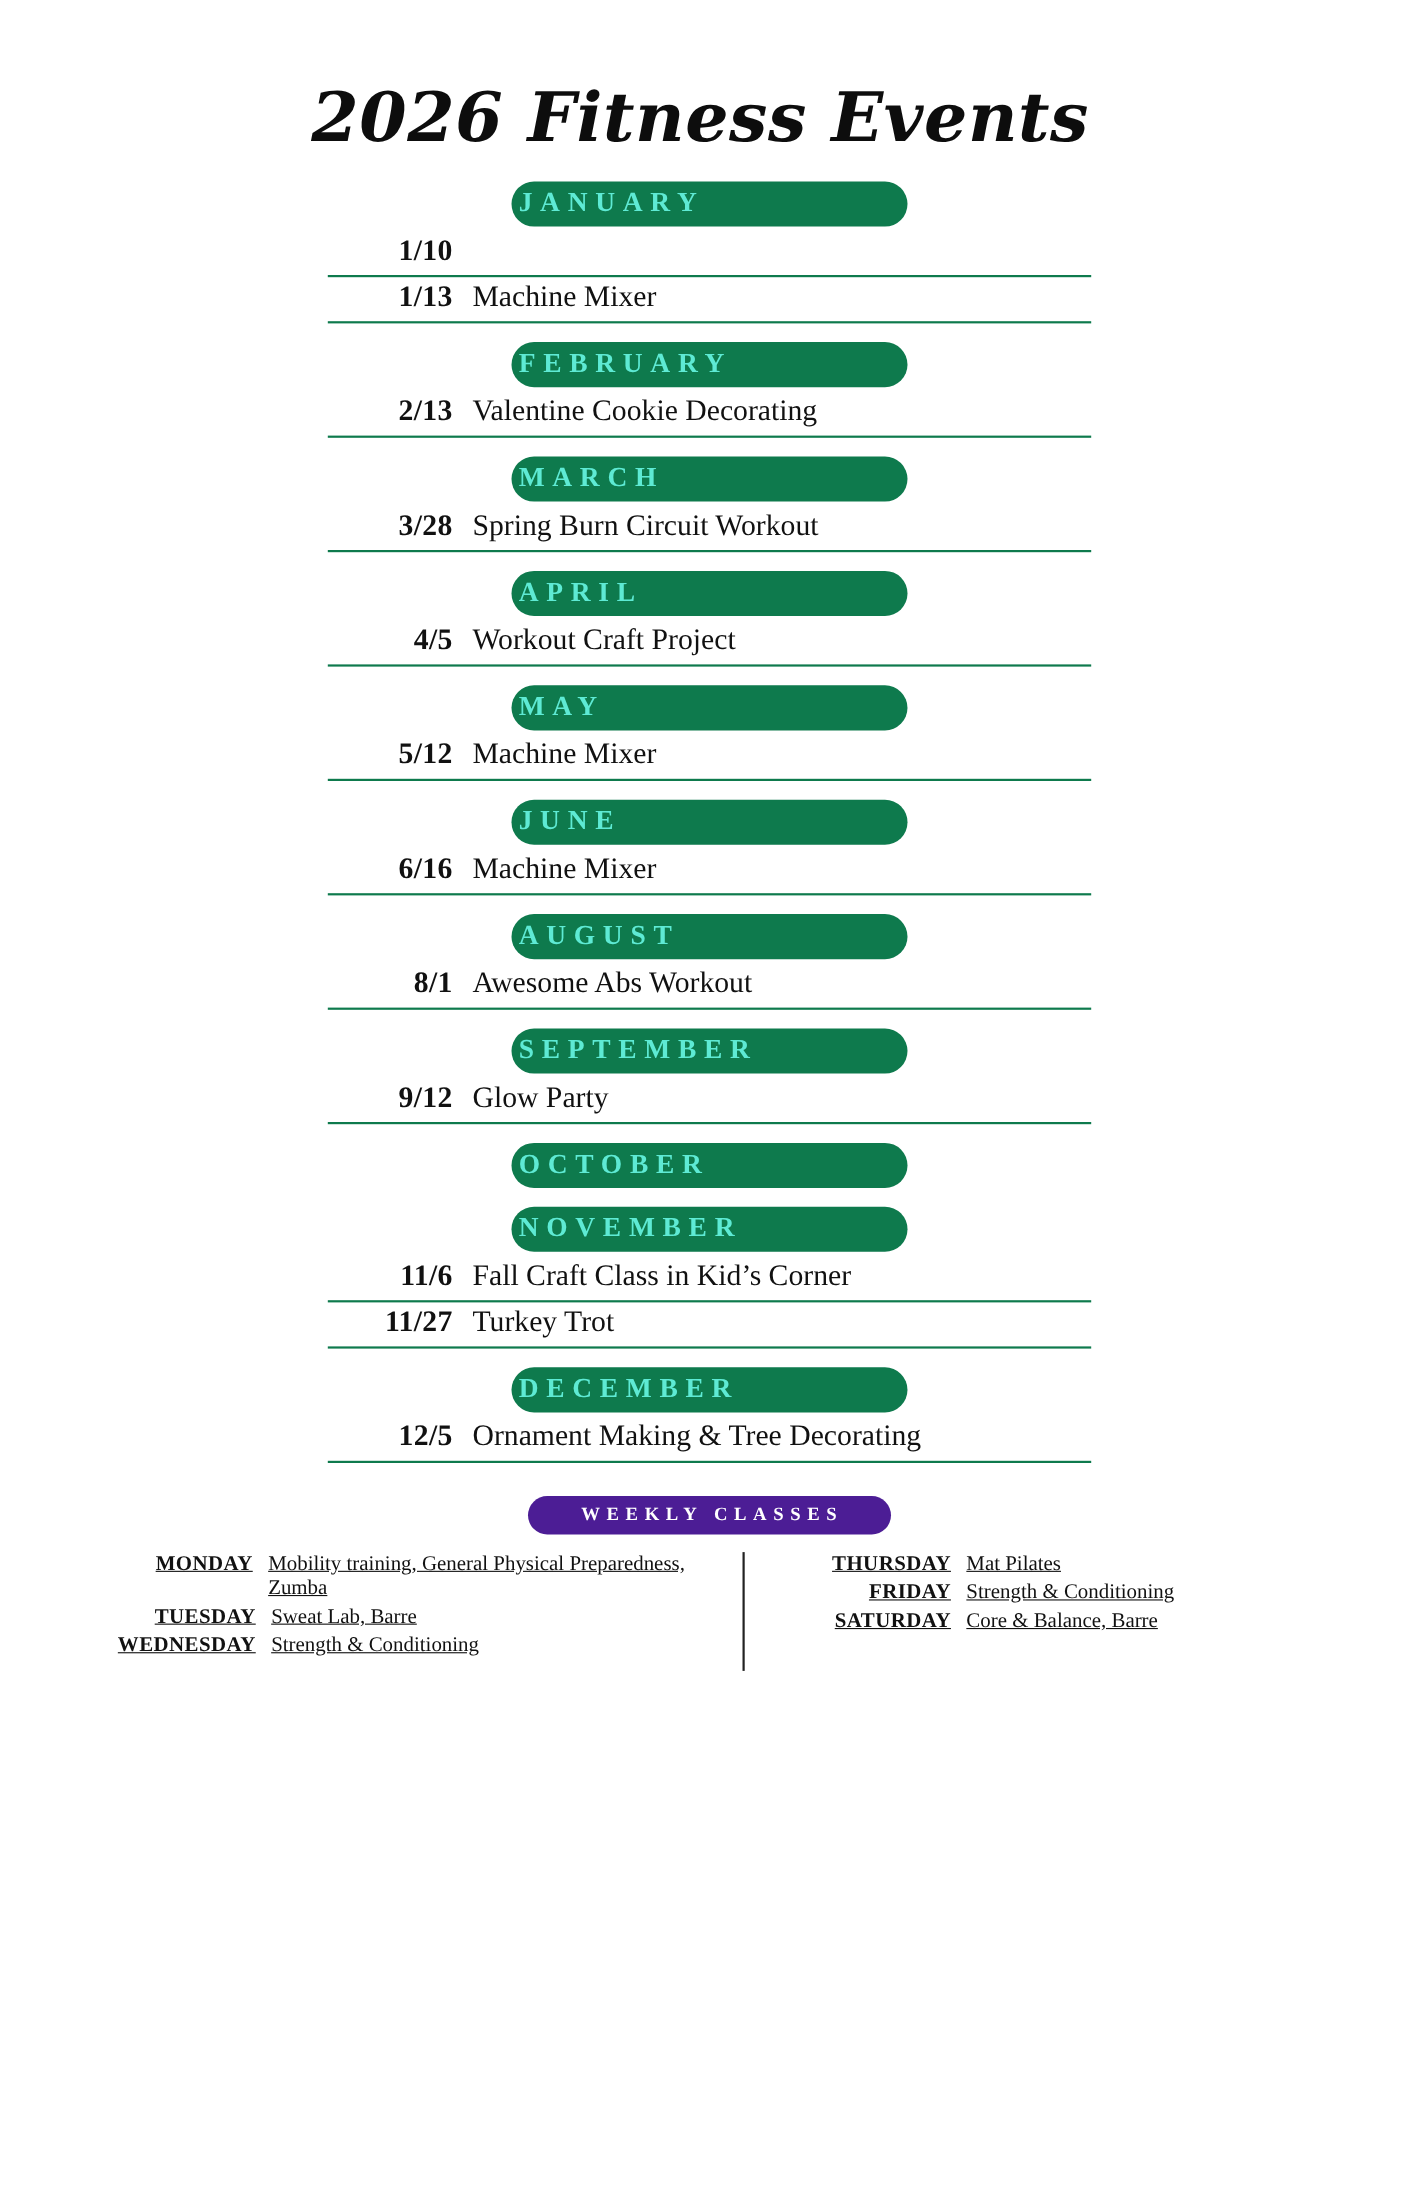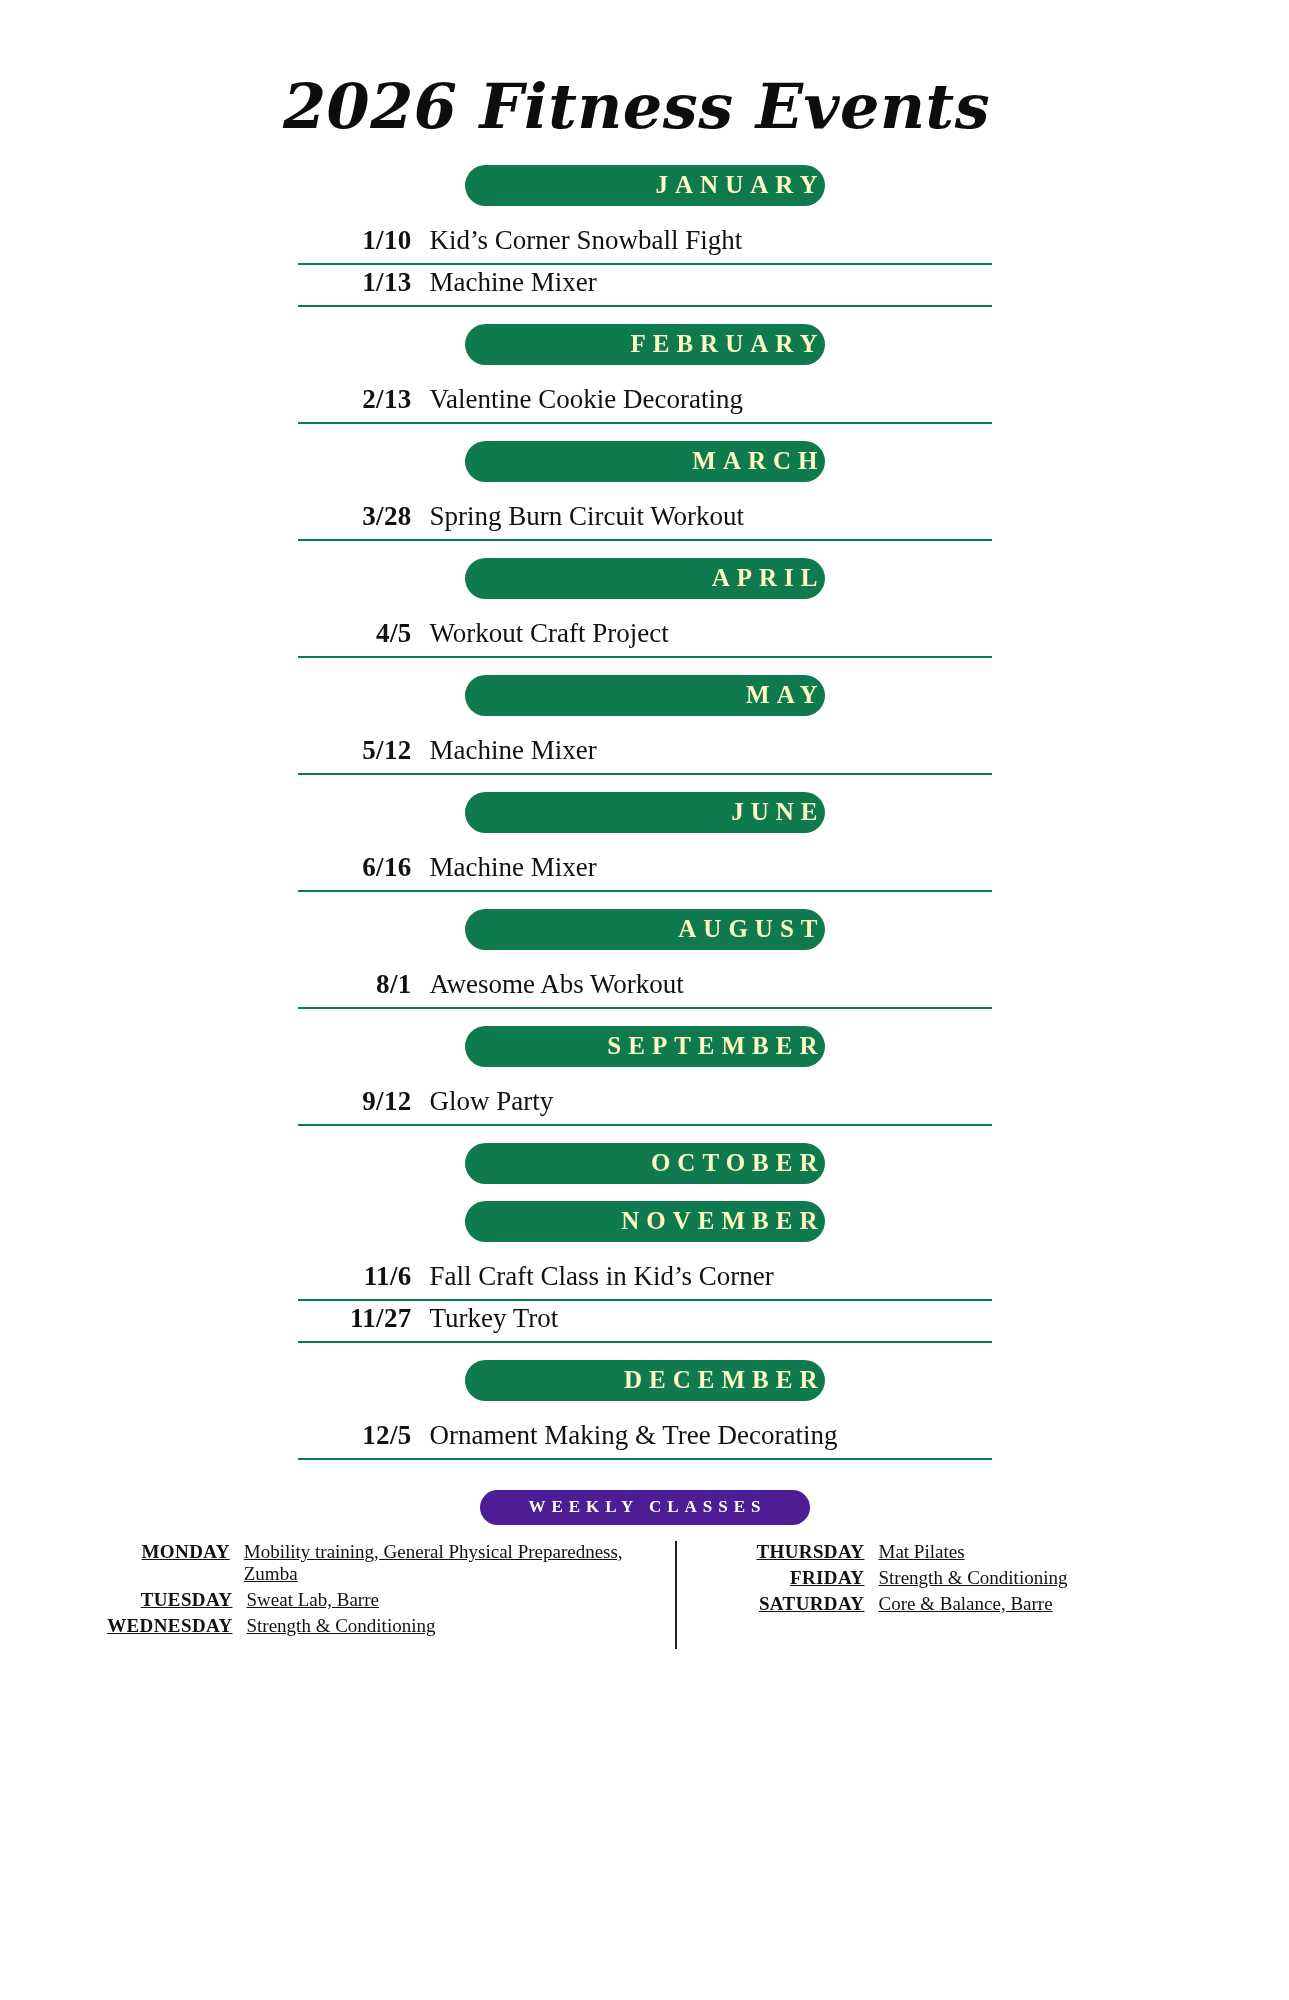--- a/index.html
+++ b/index.html
@@ -30,29 +30,29 @@
     letter-spacing: 0.5px;
     margin: 70px 16px 22px 0;
     color: #0d0d0d;
   }
   .content {
     width: 700px;
     margin: 0 auto;
   }
   .month-banner {
     background: #0e7a4d;
-    color: #fef9c3;
+    color: #5eead4;
     font-family: "Liberation Serif", serif;
     font-weight: bold;
-    text-align: right;
+    text-align: left;
     letter-spacing: 7px;
     font-size: 25px;
     padding: 6px 0 7px 0;
     border-radius: 22px;
-    margin: 17px auto 17px auto;
+    margin: 17px auto 4px auto;
     width: 360px;
     text-indent: 7px;
   }
   .month-block:first-child .month-banner {
     margin-top: 6px;
   }
   .event-row {
     display: flex;
     align-items: baseline;
     border-bottom: 2px solid #0e7a4d;
@@ -133,21 +133,20 @@
 <div class="page">
 
   <h1 class="title">2026 Fitness Events</h1>
 
   <div class="content">
 
     <div class="month-block">
       <div class="month-banner">JANUARY</div>
       <div class="event-row">
         <div class="event-date">1/10</div>
-        <div class="event-name">Kid’s Corner Snowball Fight</div>
       </div>
       <div class="event-row">
         <div class="event-date">1/13</div>
         <div class="event-name">Machine Mixer</div>
       </div>
     </div>
 
     <div class="month-block">
       <div class="month-banner">FEBRUARY</div>
       <div class="event-row">

